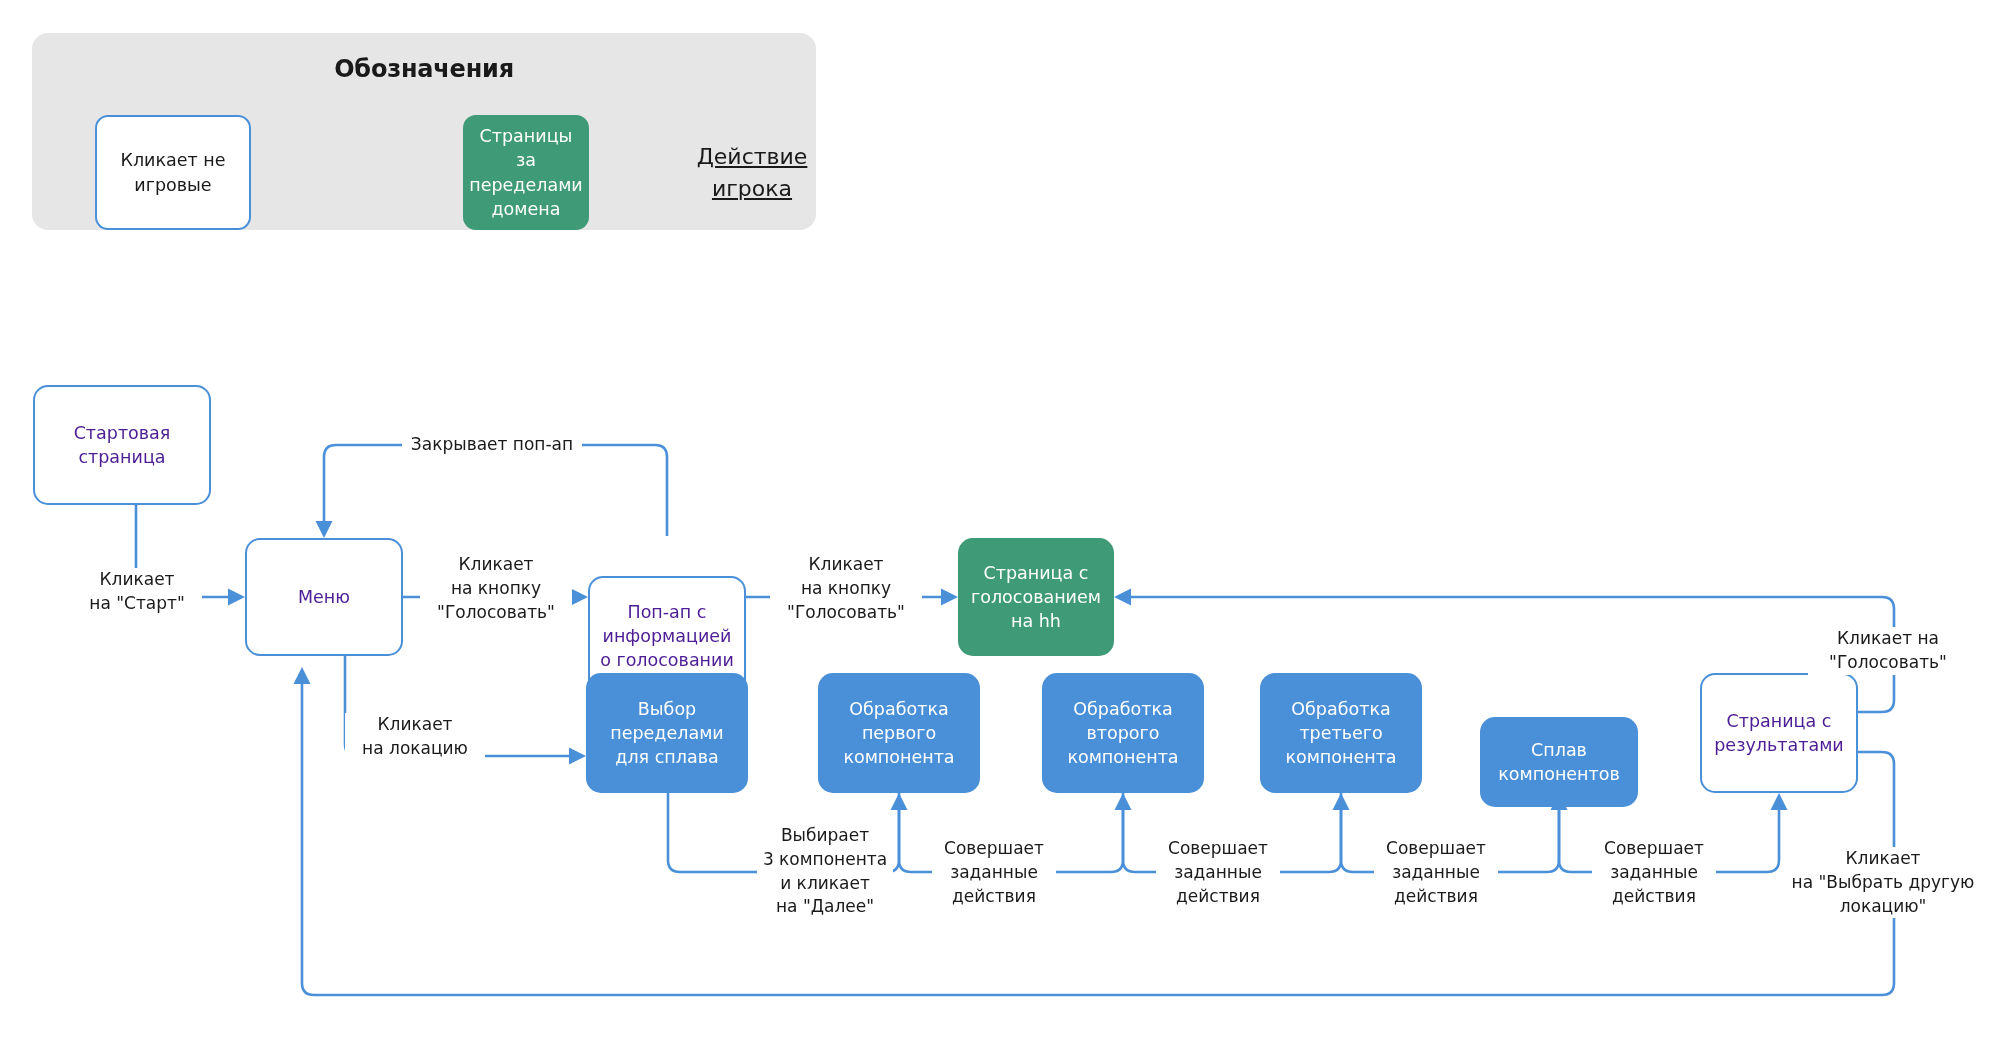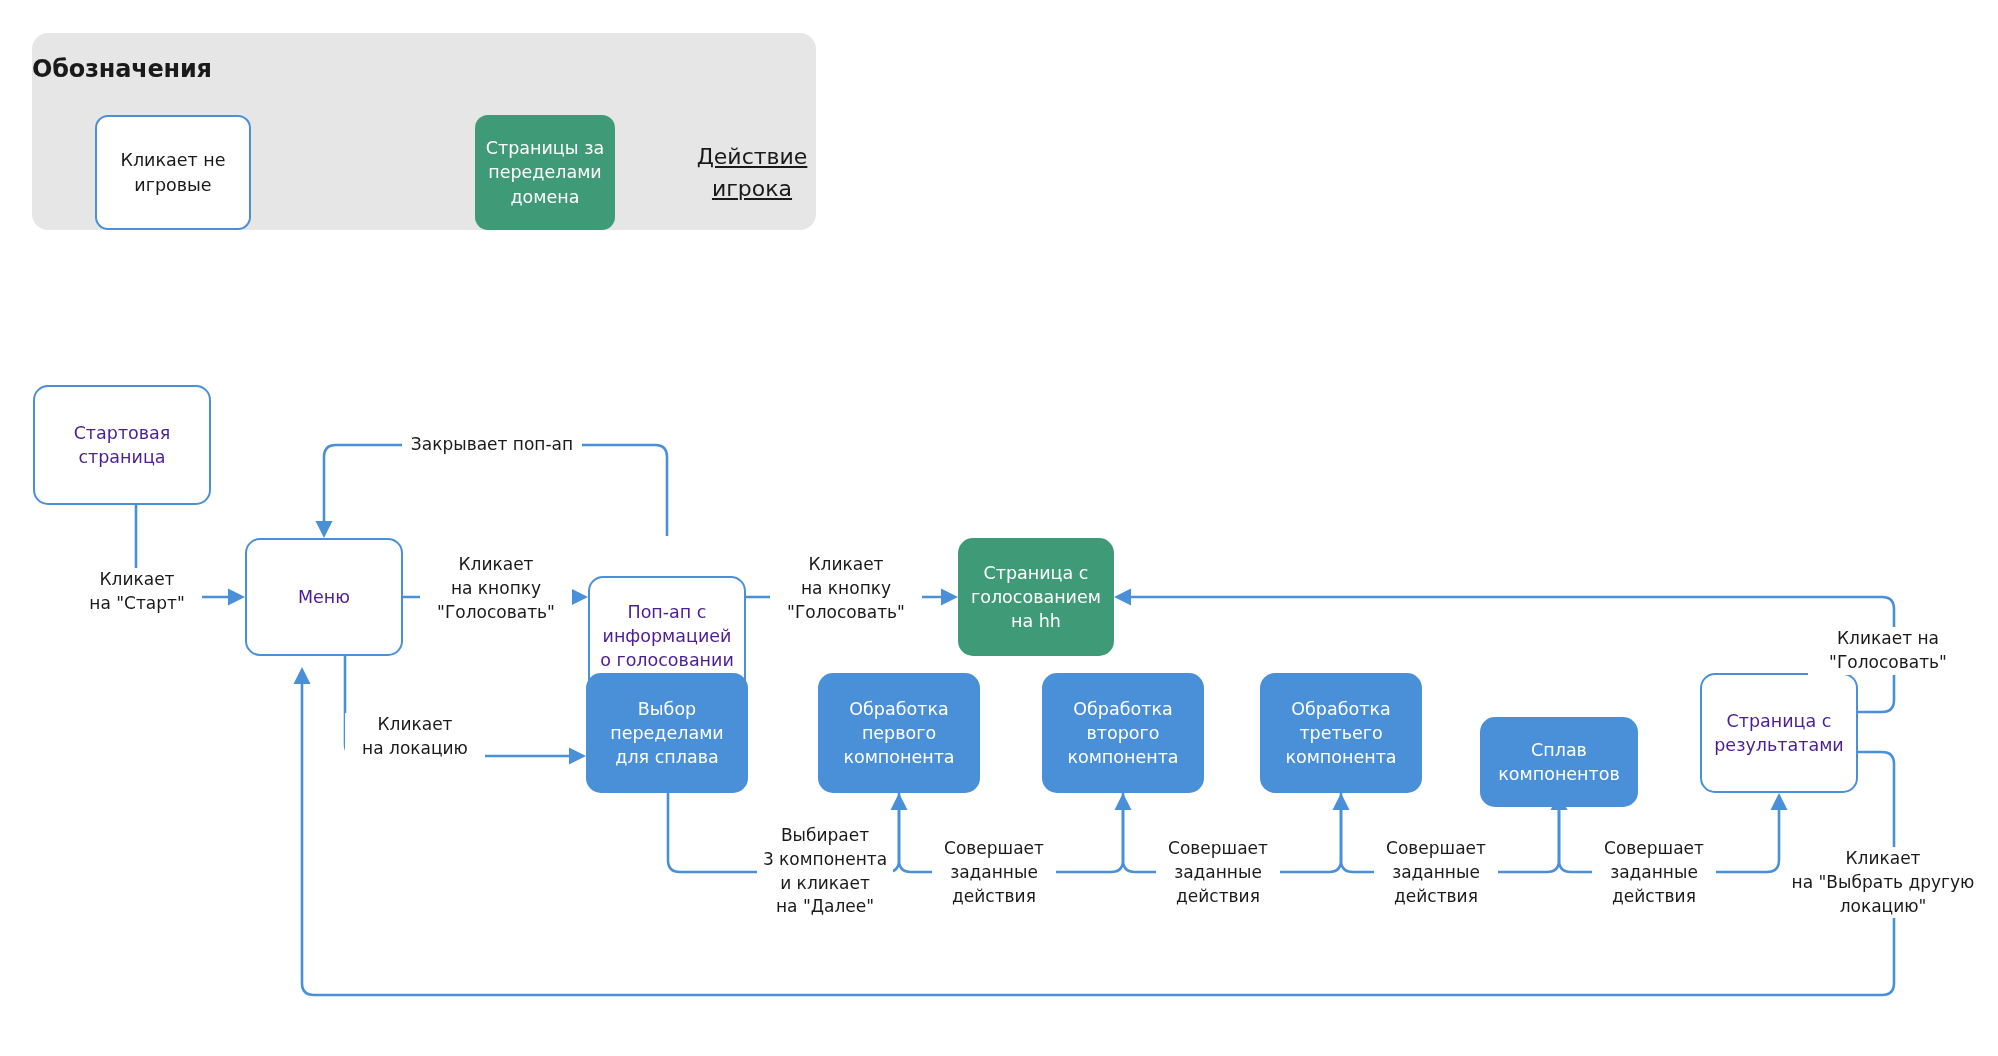--- a/index.html
+++ b/index.html
@@ -46,21 +46,21 @@
     width: 784px;
     height: 197px;
     background: #e6e6e6;
     border-radius: 16px;
   }
   .legend-title {
     position: absolute;
     left: 0;
     top: 22px;
     width: 784px;
-    text-align: left;
+    text-align: center;
     font-size: 24px;
     font-weight: bold;
     color: #1a1a1a;
     letter-spacing: -0.2px;
   }
   .legend-items {
     position: absolute;
     left: 0;
     top: 0;
     width: 784px;
@@ -144,21 +144,21 @@
 <body>
 
 <div id="canvas">
 
   <div class="legend-panel">
     <div class="legend-title">Обозначения</div>
     <div class="legend-items" id="legend-items">
         <div class="legend-box kind-white" style="left: 63px; width: 156px;">
           <span>Кликает не игровые</span>
         </div>
-        <div class="legend-box kind-green" style="left: 443px; width: 140px;">
+        <div class="legend-box kind-green" style="left: 431px; width: 126px;">
           <span>Страницы за переделами домена</span>
         </div>
         <div class="legend-box kind-plain" style="left: 625px; width: 190px;">
           <span>Действие игрока</span>
         </div>
       </div>
   </div>
 
   <svg class="layer" id="edge-layer" viewBox="0 0 1998 1056" preserveAspectRatio="none">
       <g>

